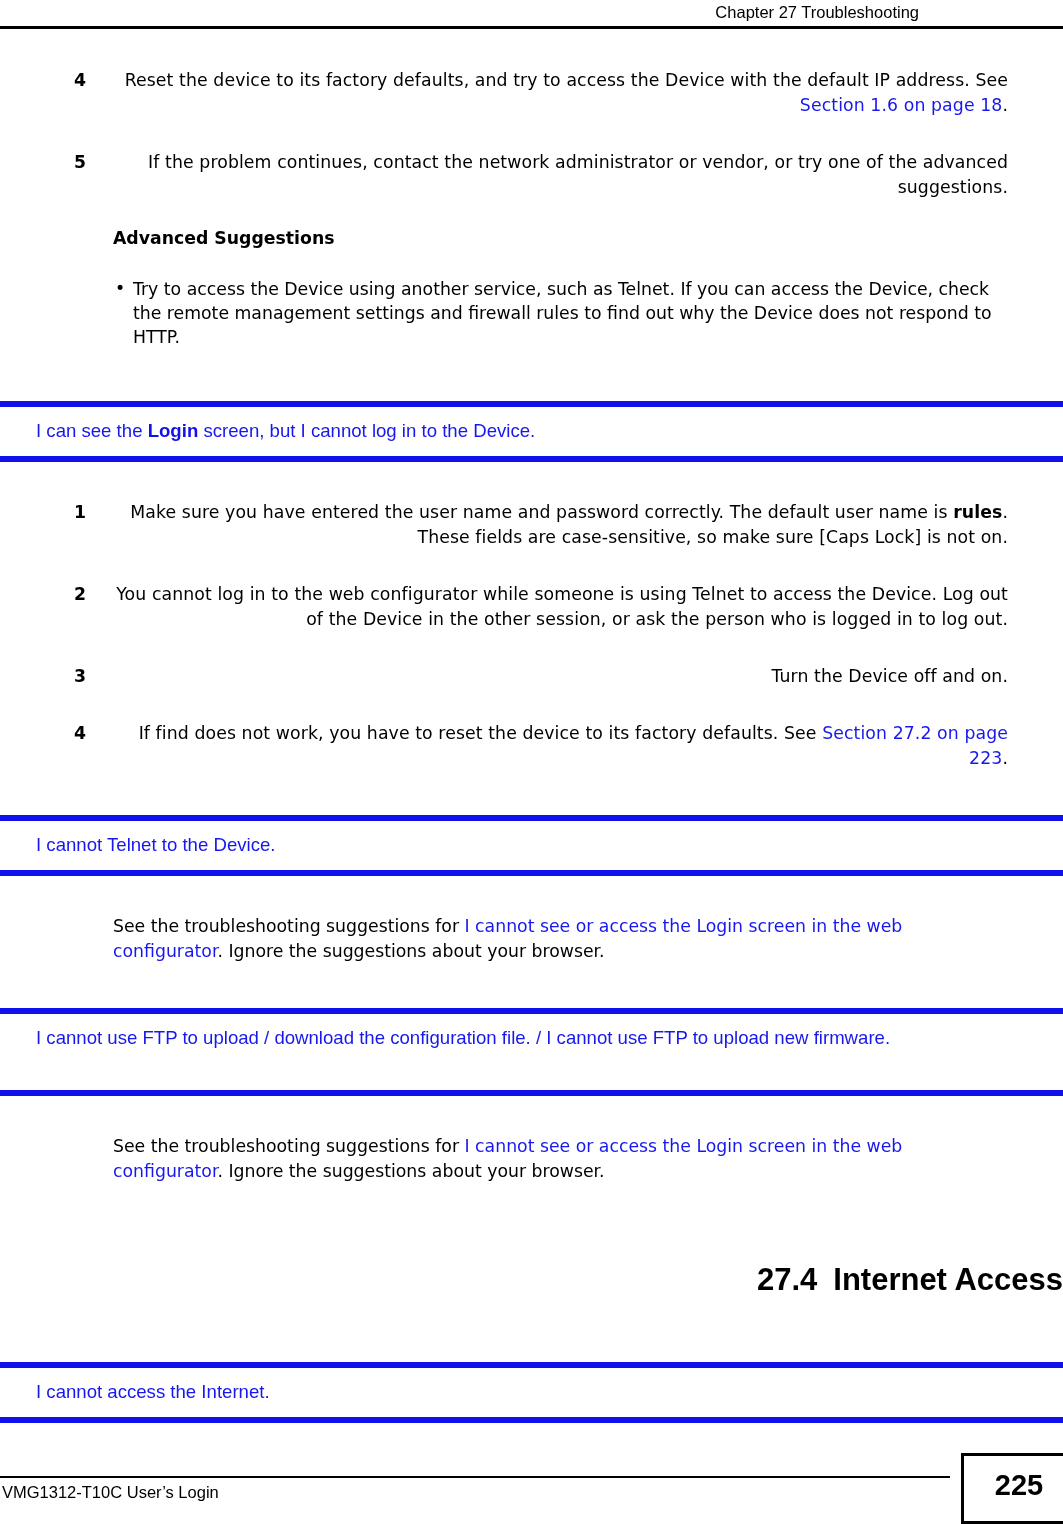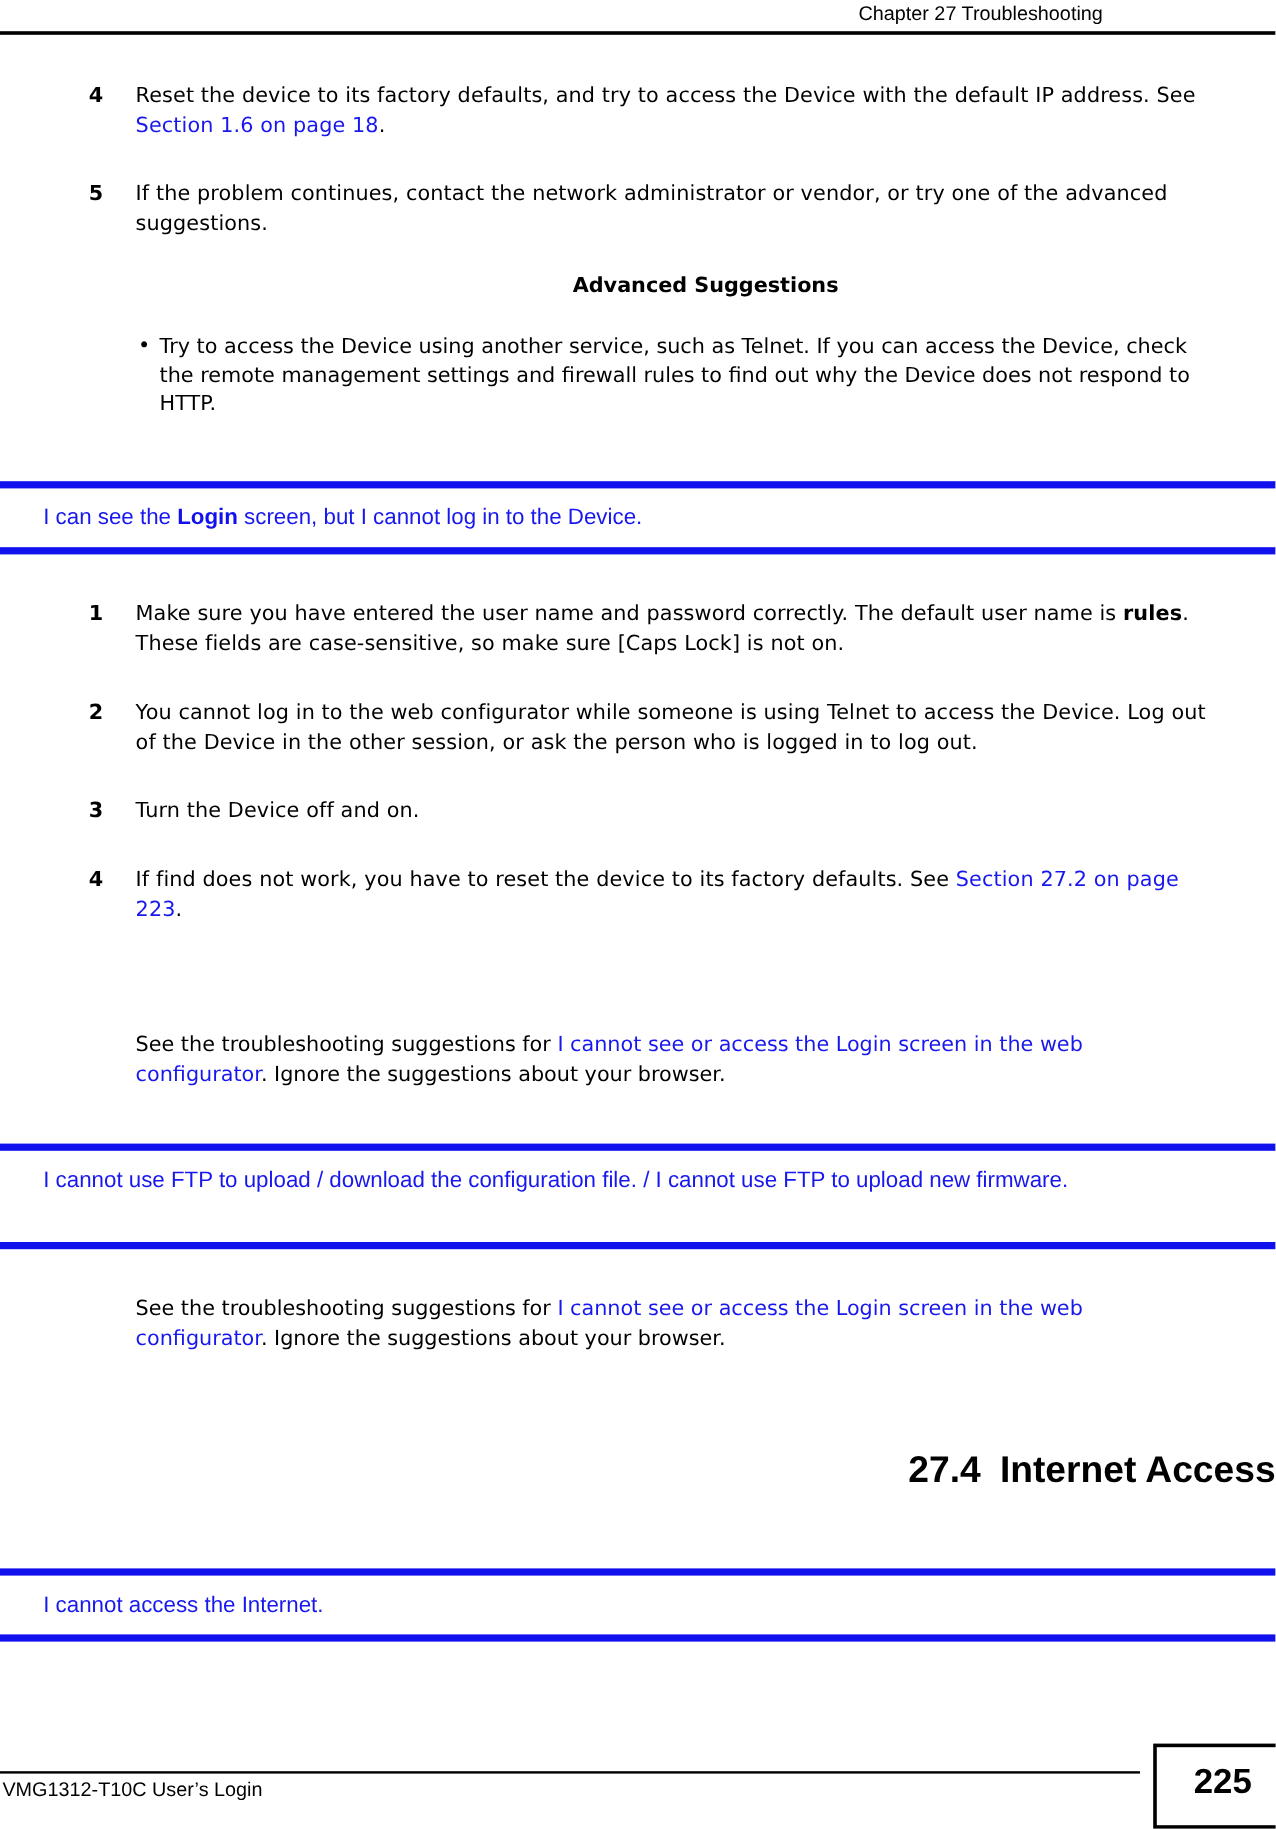--- a/index.html
+++ b/index.html
@@ -60,42 +60,41 @@
     line-height: 25px;
     letter-spacing: 0.1px;
   }
   .num-item .num {
     position: absolute;
     left: 74px;
     top: 0;
     font-weight: bold;
     font-size: 17.3px;
   }
-  .num-item .txt { display: block; padding-right: 55px; }
+  .num-item .txt { display: block; padding-right: 55px; text-align: right; }
 
   .bullet-item {
     position: relative;
     padding-left: 133px;
     font-size: 17.3px;
     line-height: 24px;
   }
   .bullet-item .bul {
     position: absolute;
     left: 115px;
     top: -1px;
     font-size: 17.3px;
   }
   .bullet-item .txt { display: block; padding-right: 60px; }
 
   .sub-label {
     padding-left: 113px;
     font-weight: bold;
     font-size: 17.3px;
     line-height: 25px;
-    text-align: center;
   }
 
   .body-para {
     padding-left: 113px;
     padding-right: 75px;
     font-size: 17.3px;
     line-height: 25px;
   }
 
   .xref { color: #1818ee; }
@@ -254,20 +253,25 @@
 
   <div class="spacer-32"></div>
 
   <div class="num-item">
     <span class="num">4</span>
     <span class="txt"><span>If find does not work, you have to reset the device to its factory defaults. See </span><span class="xref">Section 27.2 on page 223</span><span>.</span></span>
   </div>
 
   <div class="spacer-44"></div>
 
+  <div class="qblock" style="height:55px;">
+    <div class="rule top"></div>
+    <div class="qtext">I cannot Telnet to the Device.</div>
+    <div class="rule" style="top:55px;"></div>
+  </div>
 
   <div class="spacer-44"></div>
 
   <div class="body-para"><span>See the troubleshooting suggestions for </span><span class="xref">I cannot see or access the Login screen in the web configurator</span><span>. Ignore the suggestions about your browser.</span></div>
 
   <div class="spacer-44"></div>
 
   <div class="qblock" style="height:82px;">
     <div class="rule top"></div>
     <div class="qtext">I cannot use FTP to upload / download the configuration file. / I cannot use FTP to upload new firmware.</div>

